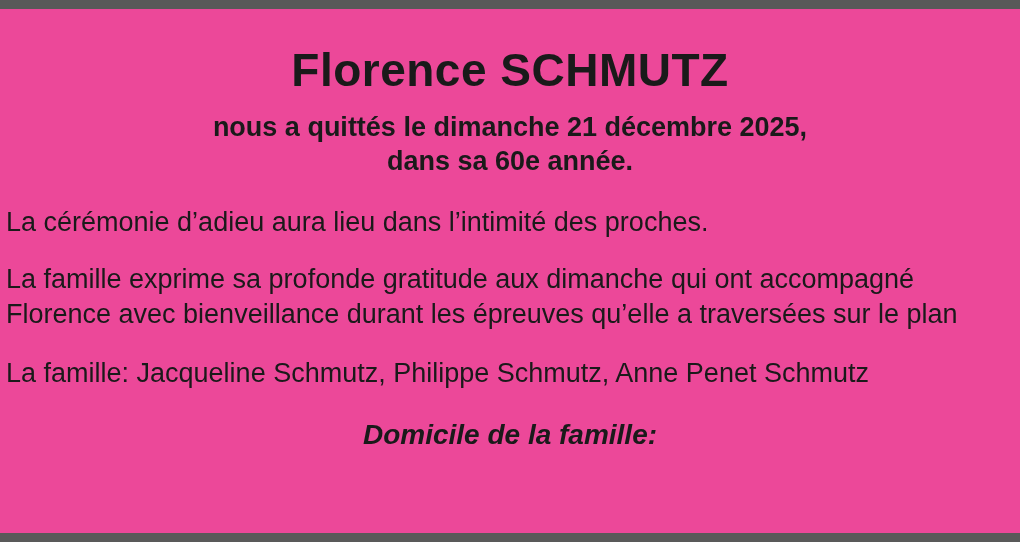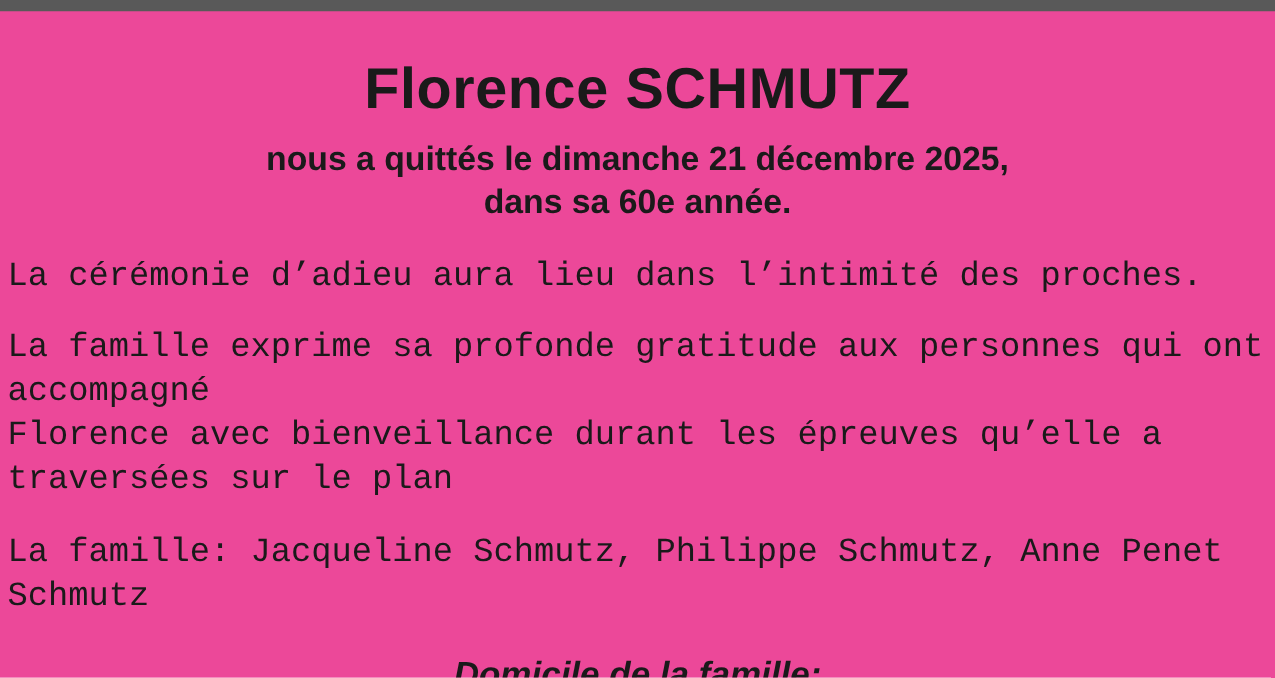--- a/index.html
+++ b/index.html
@@ -56,21 +56,20 @@
   }
   .subtitle .line {
     display: block;
     font-weight: bold;
   }
   .para {
     font-size: 27px;
     line-height: 1.3;
     margin-top: 22px;
     text-align: left;
-    font-family: Liberation Mono, monospace;
   }
   .para .line {
     display: block;
   }
   .para-ceremony {
     margin-top: 26px;
   }
   .para-gratitude {
     margin-top: 22px;
   }
@@ -103,21 +102,21 @@
     <div class="subtitle">
       <span class="line">nous a quittés le dimanche 21 décembre 2025,</span>
       <span class="line">dans sa 60e année.</span>
     </div>
 
     <div class="para para-ceremony">
       <span class="line">La cérémonie d’adieu aura lieu dans l’intimité des proches.</span>
     </div>
 
     <div class="para para-gratitude">
-      <span class="line">La famille exprime sa profonde gratitude aux personnes qui ont accompagné</span>
+      <span class="line">La famille exprime sa profonde gratitude aux dimanche qui ont accompagné</span>
       <span class="line">Florence avec bienveillance durant les épreuves qu’elle a traversées sur le plan</span>
     </div>
 
     <div class="para para-family">
       <span class="line">La famille: Jacqueline Schmutz, Philippe Schmutz, Anne Penet Schmutz</span>
     </div>
 
     <div class="address">
       <span class="line">Domicile de la famille:</span>
     </div>

